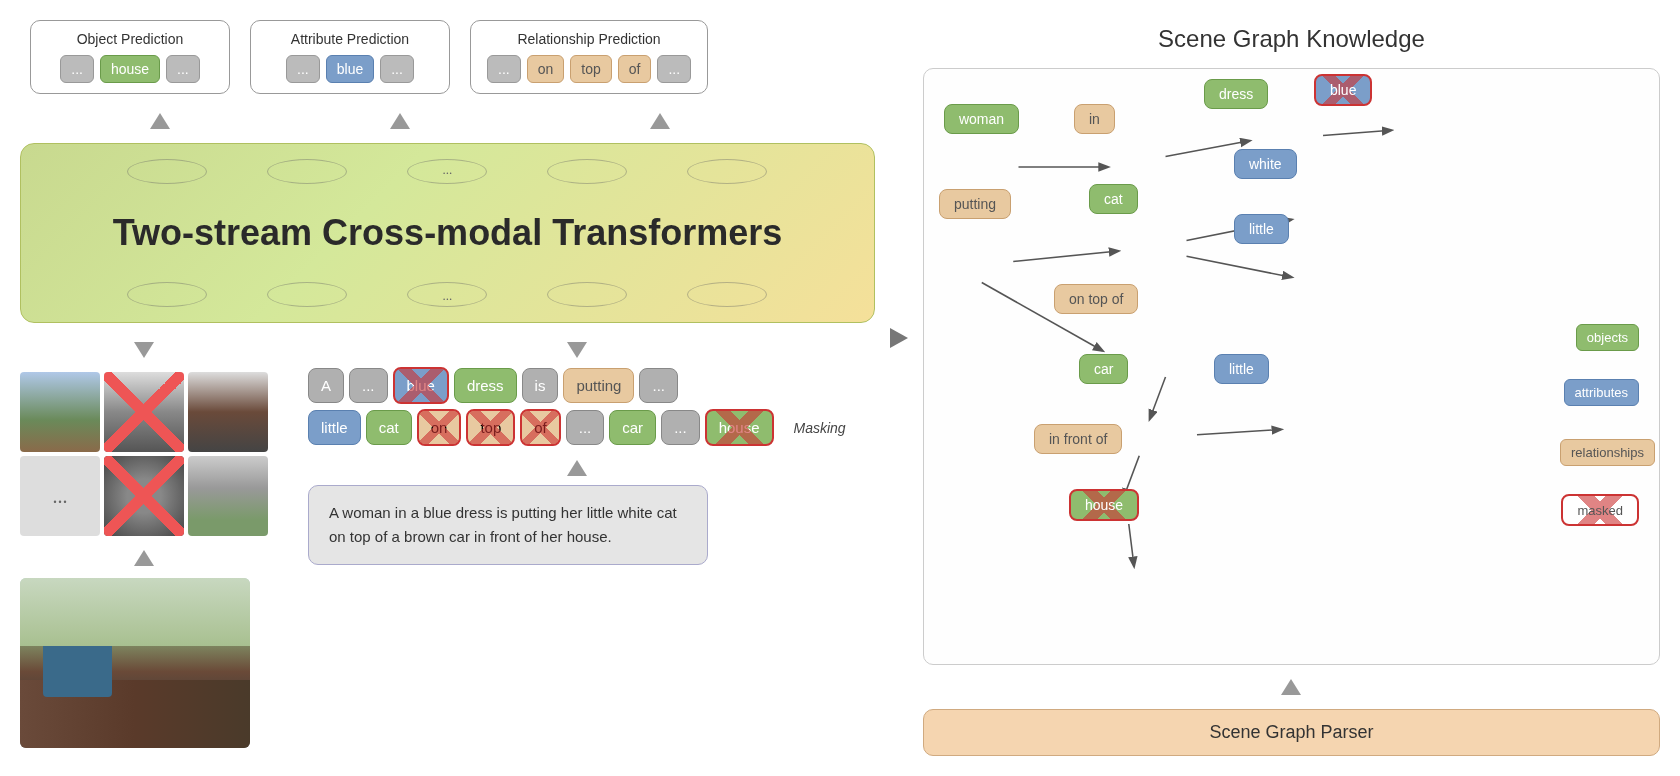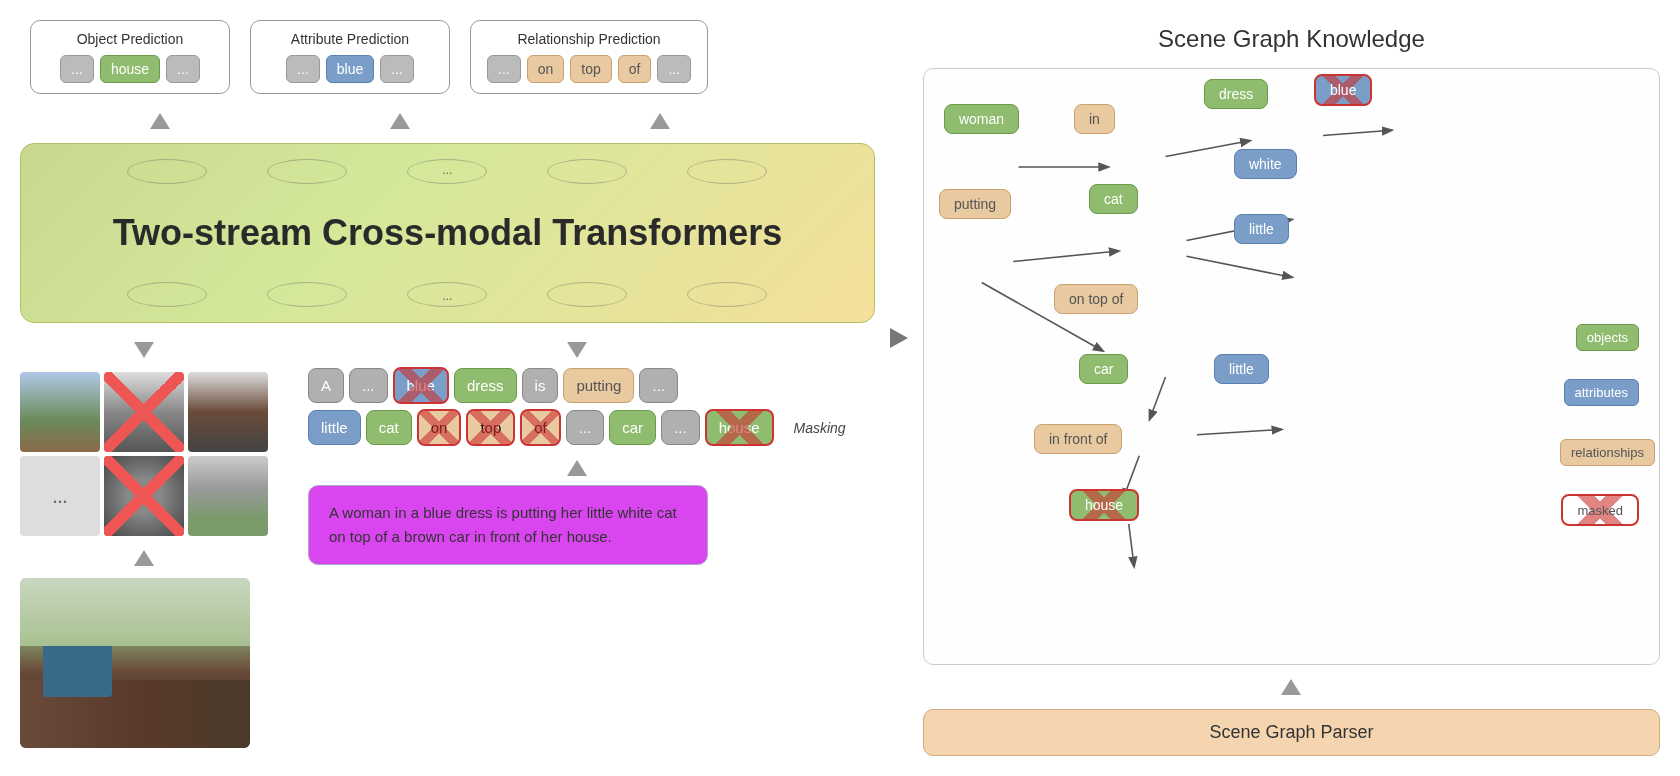--- a/index.html
+++ b/index.html
@@ -262,21 +262,21 @@
       font-size: 14px;
       font-family: Arial, sans-serif;
       color: #444;
       margin-left: 10px;
     }
 
     .text-box {
       border: 1.5px solid #aaaacc;
       border-radius: 10px;
       padding: 15px 20px;
-      background: #d946ef;
+      background: #e5e5e5;
       font-size: 15px;
       font-family: Arial, sans-serif;
       line-height: 1.6;
       color: #333;
       max-width: 400px;
     }
 
     
     .arrow-up {
       width: 0; height: 0;

